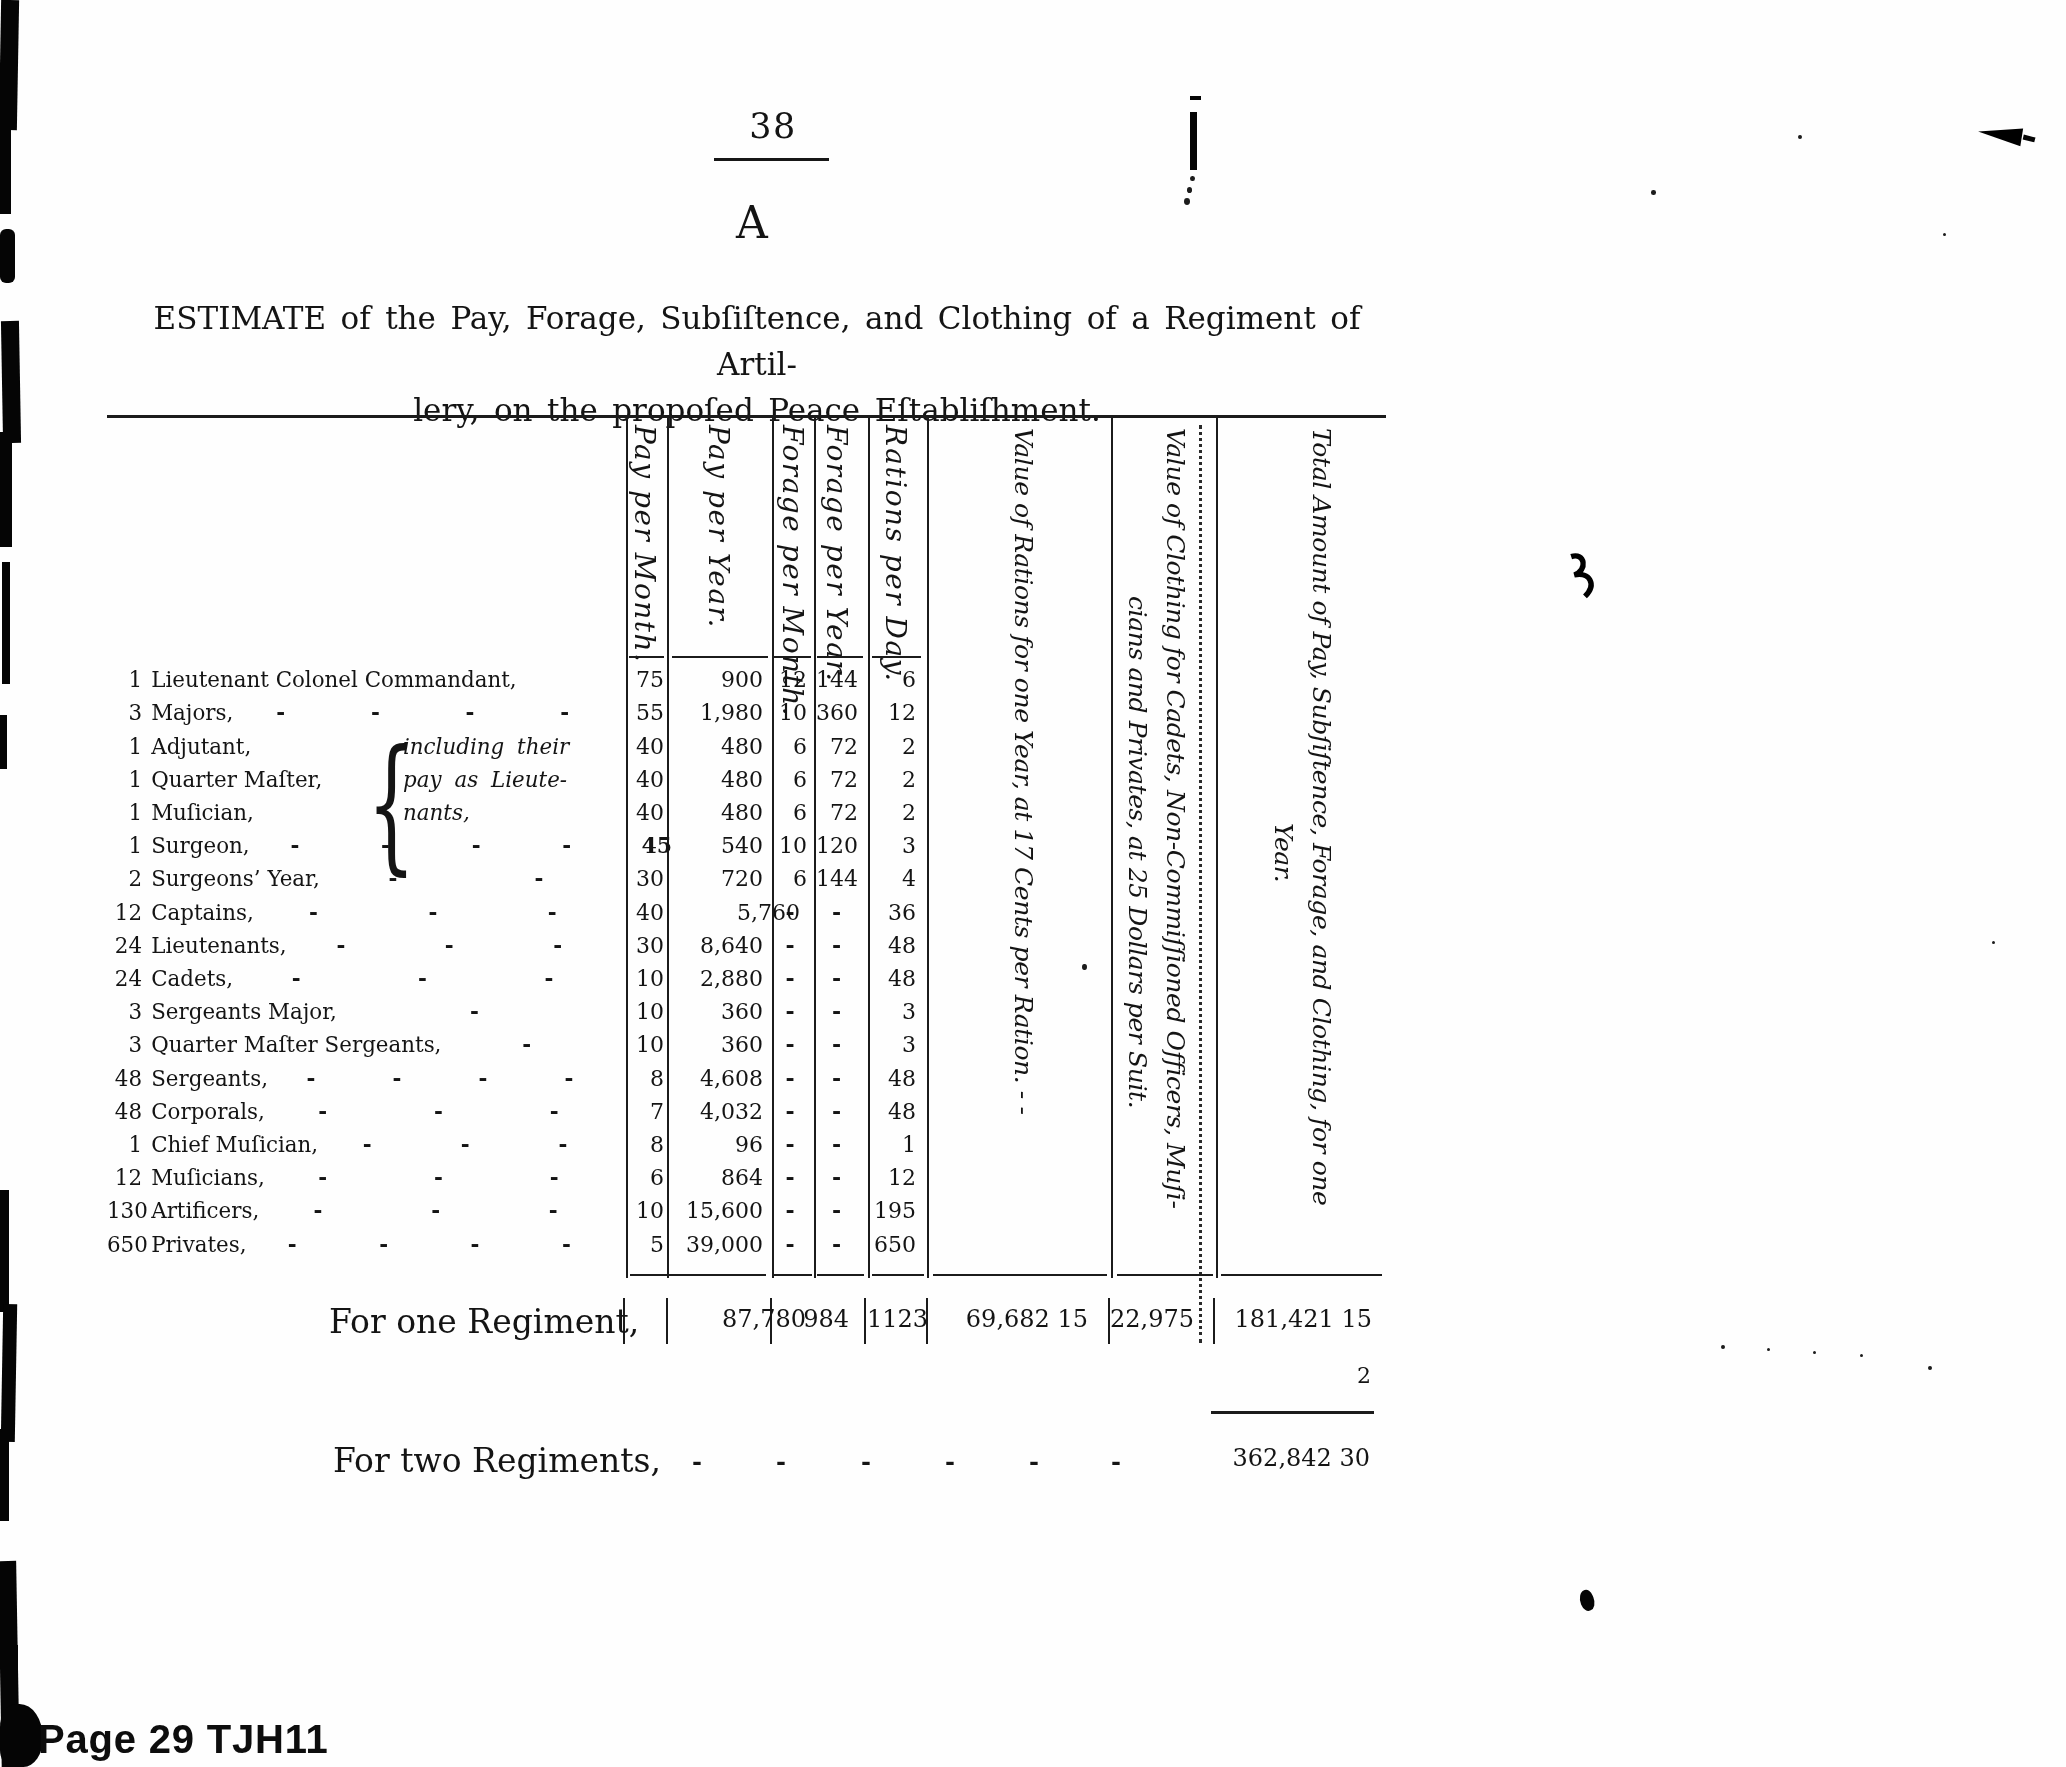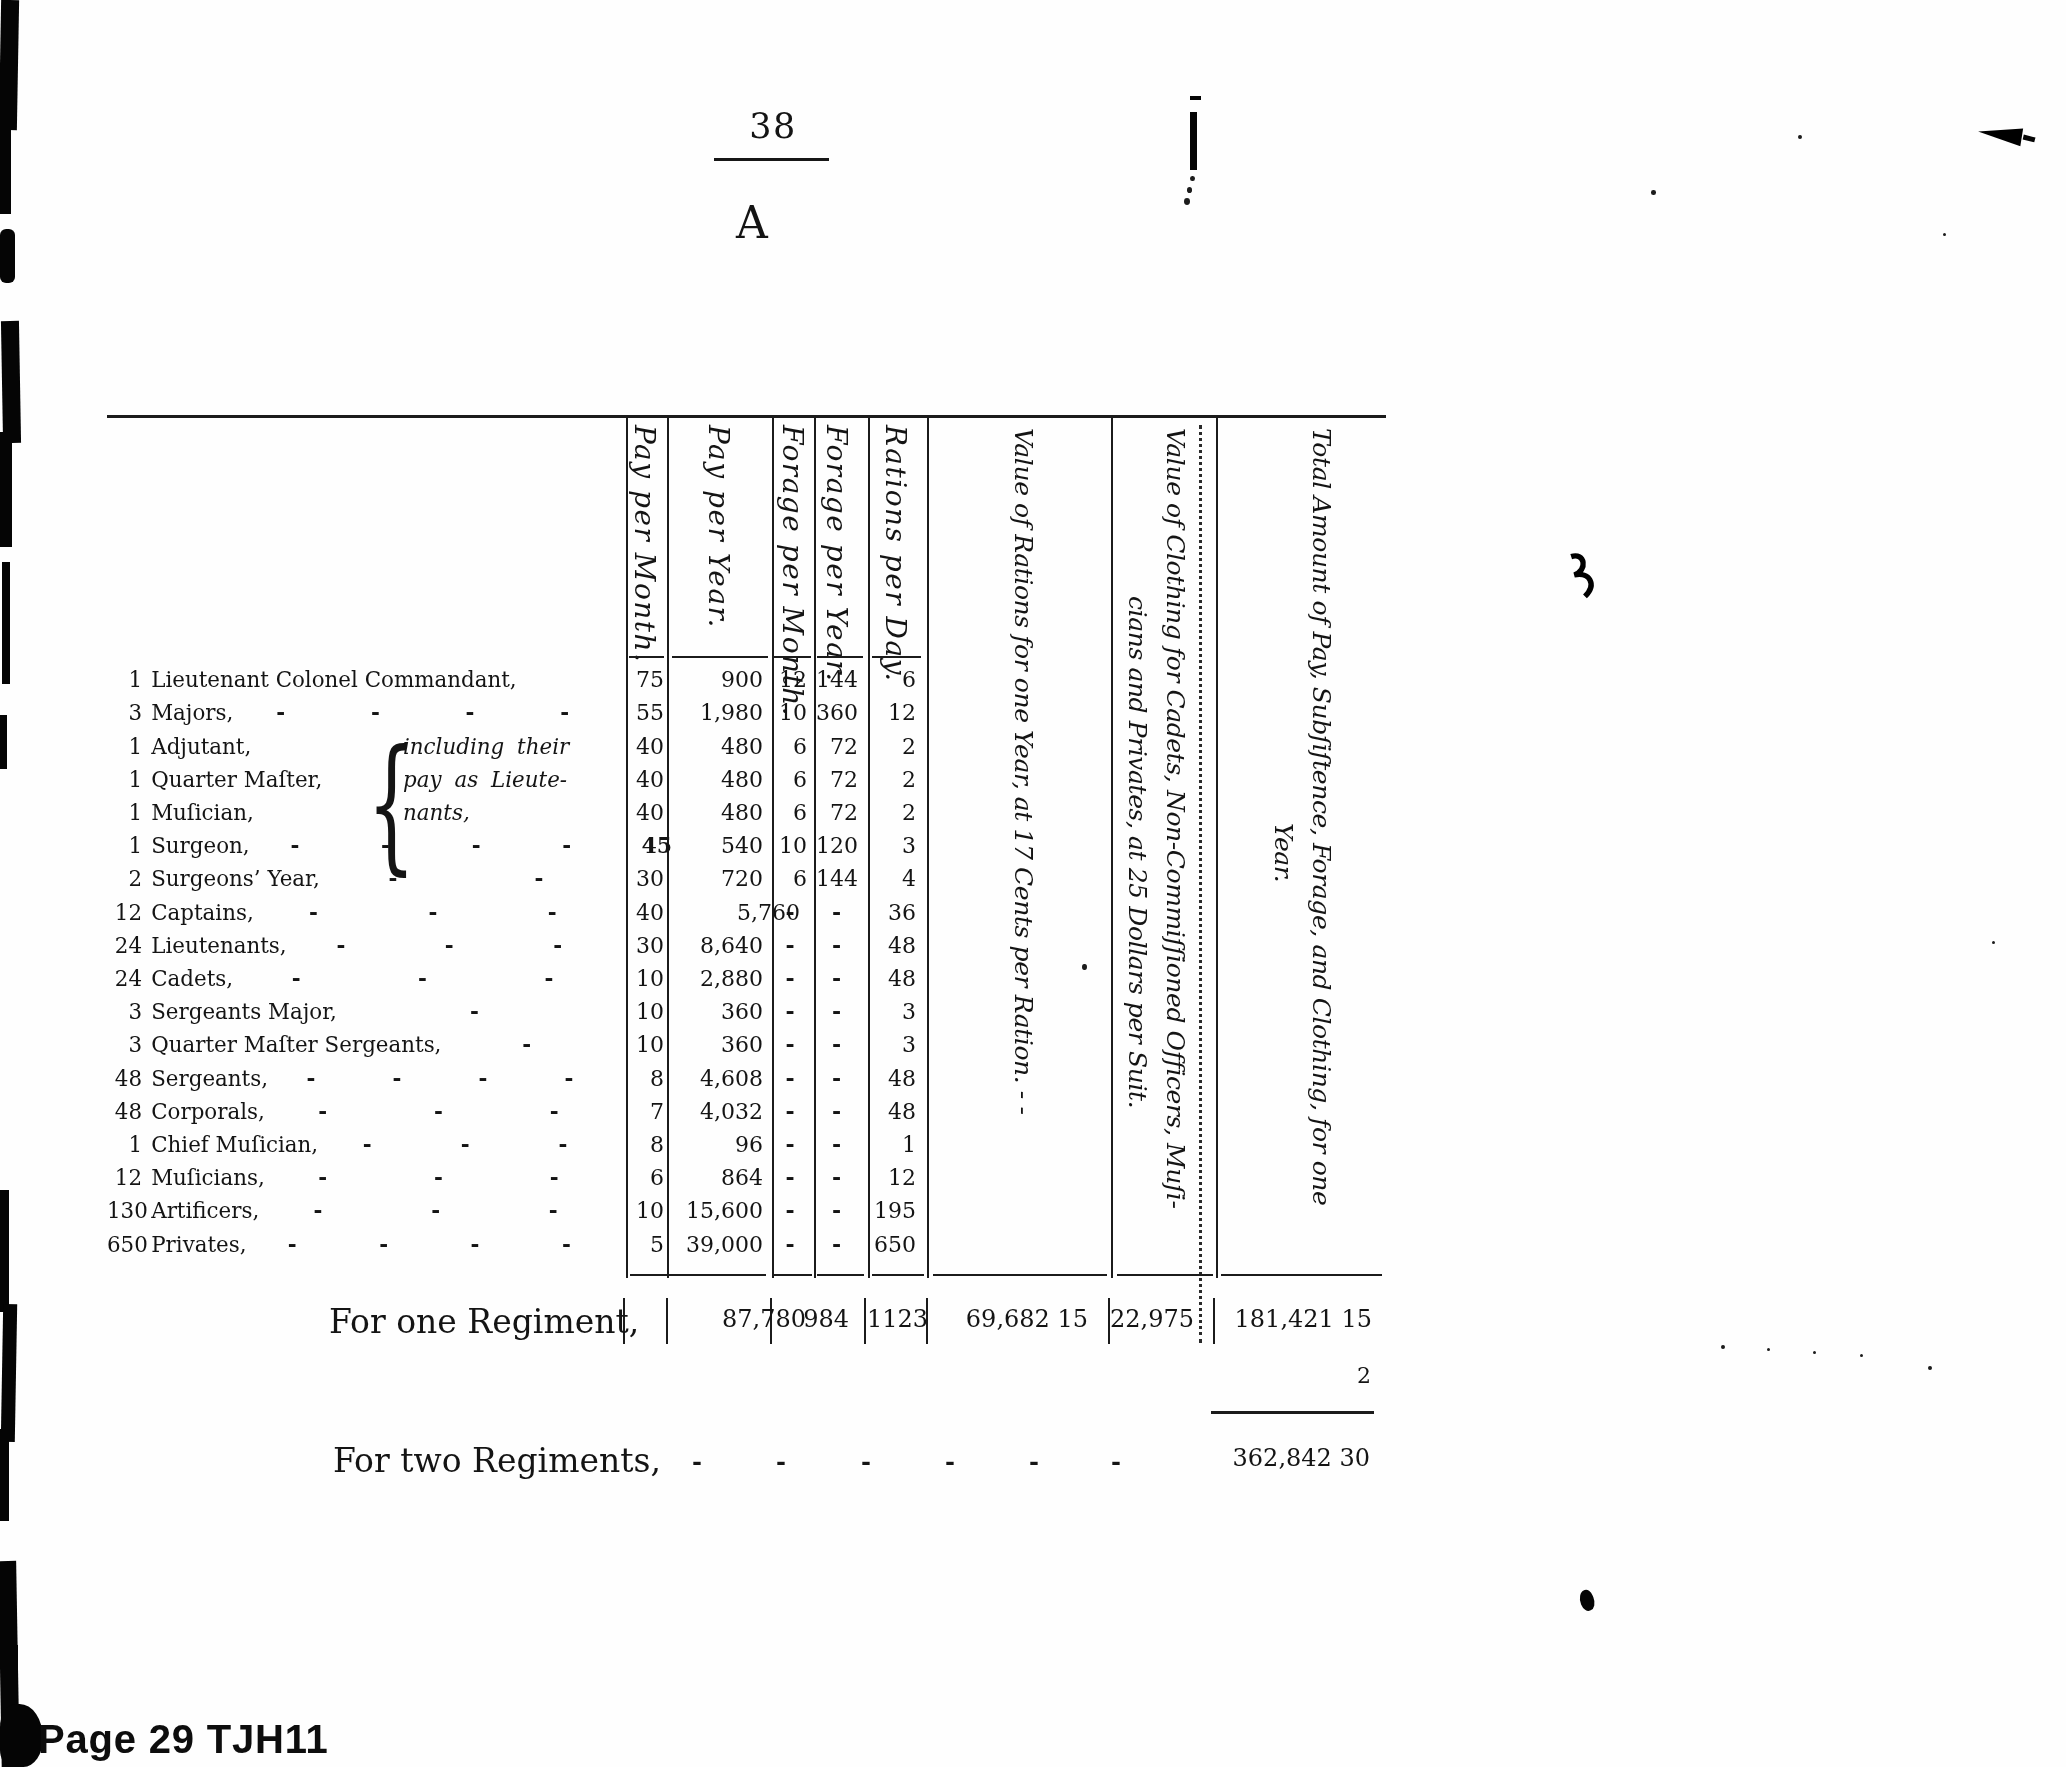--- a/index.html
+++ b/index.html
@@ -86,20 +86,24 @@
   <div class="abs speck" style="left:1721px;top:1345px;width:3.8px;height:3.8px;"></div>
   <div class="abs speck" style="left:1767px;top:1348px;width:3.1px;height:3.1px;"></div>
   <div class="abs speck" style="left:1813px;top:1351px;width:3.1px;height:3.1px;"></div>
   <div class="abs speck" style="left:1860px;top:1354px;width:3.1px;height:3.1px;"></div>
   <div class="abs speck" style="left:1928px;top:1366px;width:3.8px;height:3.8px;"></div>
   <div class="abs speck" style="left:1992px;top:941px;width:3.1px;height:3.1px;"></div>
 
   <div class="abs page-number">38</div>
   <div class="abs page-number-rule"></div>
   <div class="abs section-letter">A</div>
+  <div class="abs title">
+    <div>ESTIMATE of the Pay, Forage, Subſiſtence, and Clothing of a Regiment of Artil-</div>
+    <div>lery, on the propoſed Peace Eſtabliſhment.</div>
+  </div>
 
   <div>
 
     <div class="abs hrule" style="left:107px;top:415px;width:1279px;"></div>
 
     <div class="abs vrule" style="left:626px;"></div>
     <div class="abs vrule" style="left:667px;"></div>
     <div class="abs vrule" style="left:772px;"></div>
     <div class="abs vrule" style="left:814px;"></div>
     <div class="abs vrule" style="left:868px;"></div>

